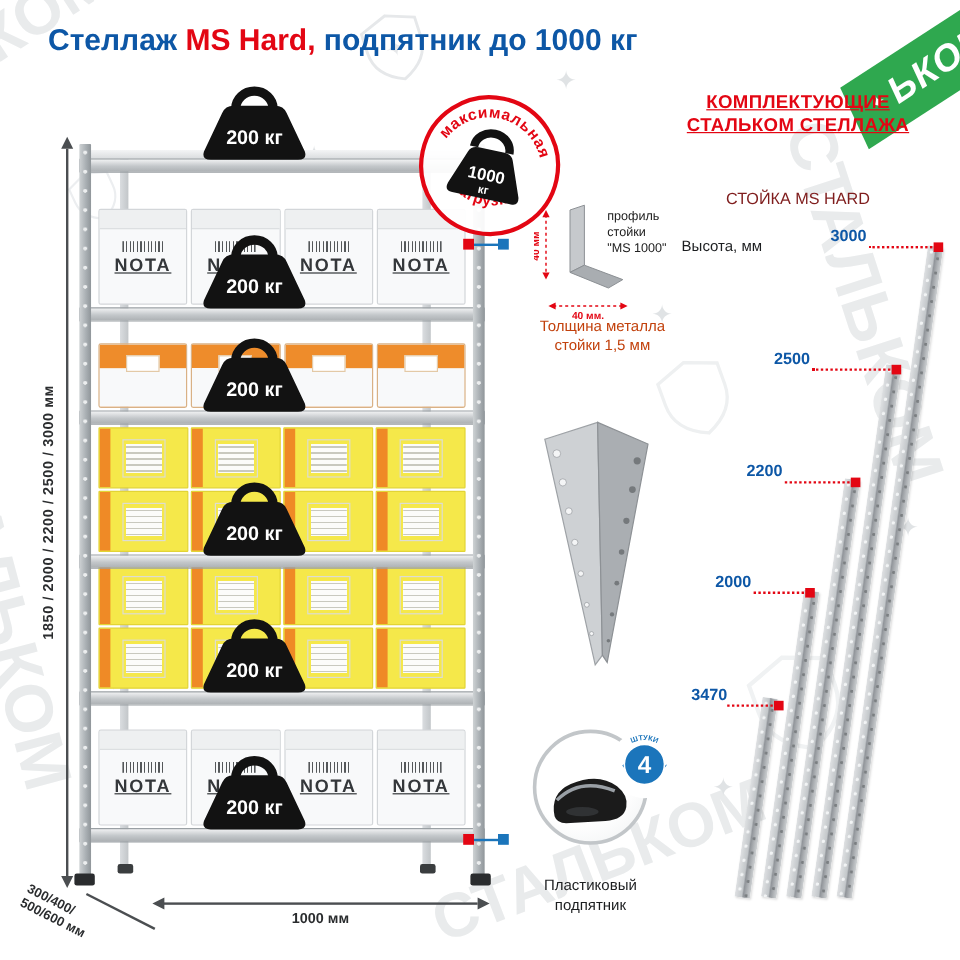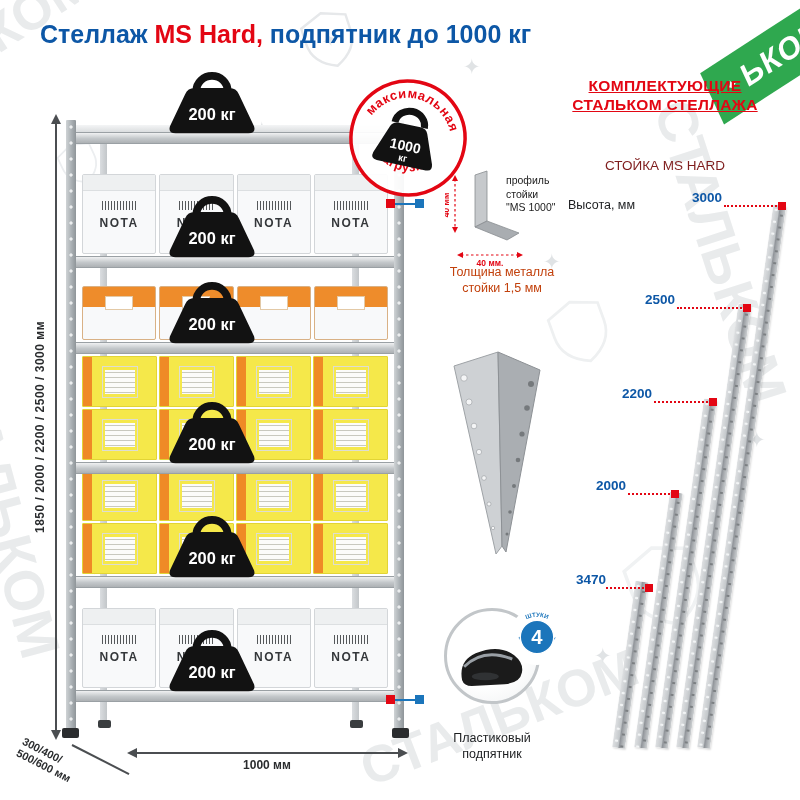--- a/index.html
+++ b/index.html
@@ -37,21 +37,21 @@
   .foot-blk { position:absolute; width:17px; height:10px; background:#2a2c2e; border-radius:2px; z-index:4; }
   .foot-blk.back { width:13px; height:8px; background:#3a3d3f; z-index:1; }
 
   .box-row { position:absolute; left:82px; width:306px; display:flex; gap:3px; z-index:2; }
   .white-box { position:relative; flex:1; background:#f8f9fa; border:1px solid #d3d6d9; border-radius:2px; }
   .white-box::before { content:""; position:absolute; top:0; left:0; right:0; height:15px;
                        background:#eef0f1; border-bottom:1px solid #dcdfe1; }
   .box-label { position:absolute; top:26px; left:0; right:0; text-align:center; }
   .barcode { width:34px; height:9px; margin:0 auto 3px;
              background:repeating-linear-gradient(90deg,#55585a 0 1px,transparent 1px 3px); }
-  .nota { font-size:12px; font-weight:bold; letter-spacing:1.5px; color:#34373a; }
+  .nota { font-size:15px; font-weight:bold; letter-spacing:1.5px; color:#34373a;text-decoration:underline; }
   .orange-box { position:relative; flex:1; border-radius:2px; border:1px solid #d9b185;
                 background:linear-gradient(180deg,#ee8c2b 0 38%,#f8f9fa 38%); }
   .orange-box::after { content:""; position:absolute; left:50%; top:9px; transform:translateX(-50%);
                        width:26px; height:12px; background:#fff; border:1px solid #e3c9a6; }
   .pack-col { position:absolute; left:82px; width:306px; z-index:2; }
   .pack-row { display:flex; gap:2px; height:51px; margin-bottom:2px; }
   .pack { position:relative; flex:1; background:#f5e84a; border:1px solid #e2d435; border-radius:1px; overflow:hidden; }
   .pack::before { content:""; position:absolute; left:0; top:0; bottom:0; width:9px; background:#ef8a26; }
   .pack::after  { content:""; position:absolute; left:50%; top:50%; transform:translate(-50%,-50%);
                   width:30px; height:24px; background:#fcfcfa; border:1px solid #ddddd2;

